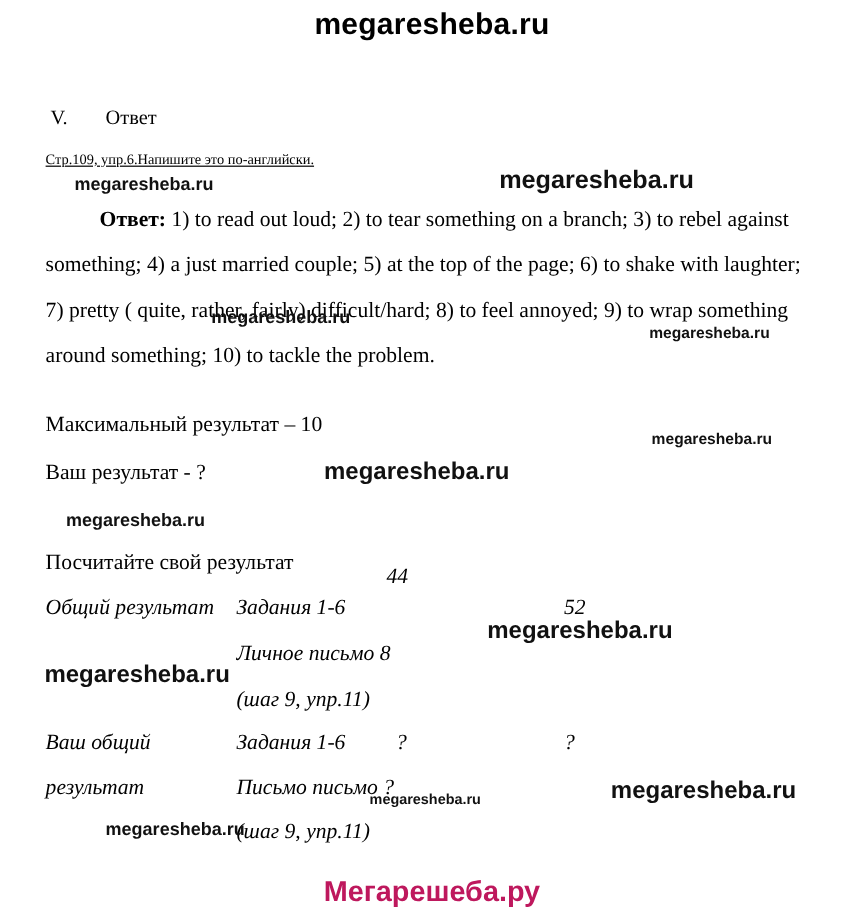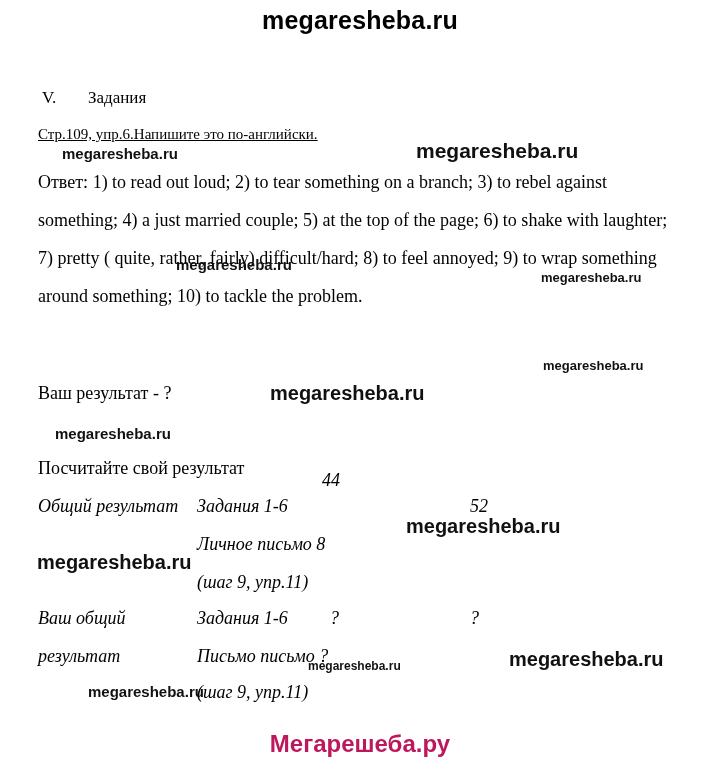--- a/index.html
+++ b/index.html
@@ -58,38 +58,38 @@
   
   .section-title {
     position: absolute;
     font-size: 17px;
     white-space: nowrap;
   }
   .sec-num { display: inline-block; width: 46px; }
 
   .task-line {
     position: absolute;
-    font-size: 15px;
+    font-size: 12px;
     white-space: nowrap;
     text-align: center;
   }
   .task-line .und {
     text-decoration: underline;
   }
 
   .answer-block {
     position: absolute;
     left: 38px;
     top: 163px;
     width: 640px;
     font-size: 18px;
     line-height: 38px;
     text-align: left;
   }
-  .answer-block b { font-weight: normal; }
+  .answer-block b { font-weight: bold; margin-left: 45px; }
 
   .plain {
     position: absolute;
     font-size: 18px;
     white-space: nowrap;
   }
 
   .tbl-cell {
     position: absolute;
     font-size: 18px;
@@ -98,31 +98,32 @@
   }
 </style>
 </head>
 <body>
 
 <div class="page">
 
   <div class="brand-top">megaresheba.ru</div>
 
   <div class="section-title" style="left:42px; top:88px;">
-    <span class="sec-num">V.</span><span>Задания</span>
+    <span class="sec-num">V.</span><span>Ответ</span>
   </div>
 
   <div class="task-line" style="left:38px; top:126px;">
     <span class="und">Стр.109, упр.6.Напишите это по-английски.</span>
   </div>
 
   <div class="answer-block">
     <b>Ответ:</b><span> 1) to read out loud; 2) to tear something on a branch; 3) to rebel against something; 4) a just married couple; 5) at the top of the page; 6) to shake with laughter; 7) pretty ( quite, rather, fairly) difficult/hard; 8) to feel annoyed; 9) to wrap something around something; 10) to tackle the problem.</span>
   </div>
 
+  <div class="plain" style="left:38px; top:343px;">Максимальный результат – 10</div>
   <div class="plain" style="left:38px; top:458px;">Посчитайте свой результат</div>
   <div class="plain" style="left:38px; top:383px;">Ваш результат - ?</div>
 
   <div class="tbl-cell" style="left:38px;  top:496px;">Общий результат</div>
   <div class="tbl-cell" style="left:197px; top:496px;">Задания 1-6</div>
   <div class="tbl-cell" style="left:322px; top:470px;">44</div>
   <div class="tbl-cell" style="left:470px; top:496px;">52</div>
 
   <div class="tbl-cell" style="left:197px; top:534px;">Личное письмо 8</div>
   <div class="tbl-cell" style="left:197px; top:572px;">(шаг 9, упр.11)</div>

